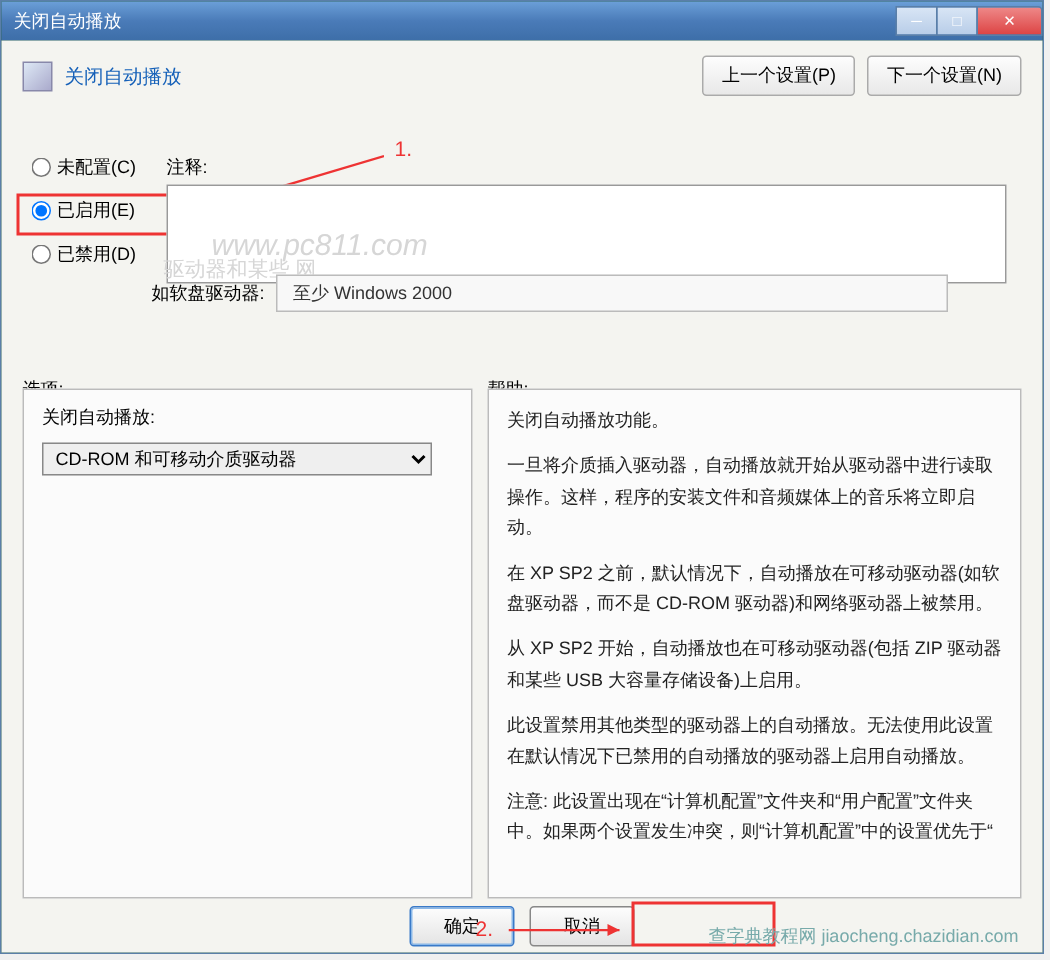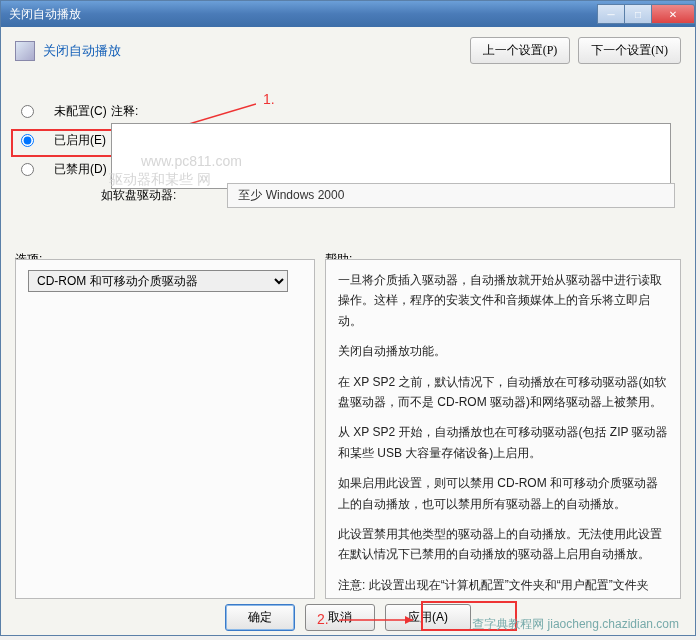--- a/index.html
+++ b/index.html
@@ -64,32 +64,31 @@
       display:inline-block;
     }
     .header-title { font-size: 13px; color: #1560b8; }
     .nav-btn {
       padding: 4px 12px;
       background: linear-gradient(to bottom,#fdfdfd,#e8e8e8);
       border: 1px solid #aaa;
       border-radius: 3px;
       font-size: 12px;
       cursor: pointer;
-      font-family: Liberation Serif, serif;
     }
     .nav-btns { display: flex; gap: 8px; }
     .radio-column {
       position: absolute;
       left: 20px;
       top: 76px;
       display: flex;
       flex-direction: column;
       gap: 12px;
     }
-    .radio-item { display: flex; align-items: center; gap: 20px; }
+    .radio-item { display: flex; align-items: center; gap: 4px; }
     .radio-item input { margin: 0; }
     .radio-item label { font-size: 12px; }
     .highlight-box {
       position: absolute;
       left: 10px; top: 102px;
       width: 118px; height: 28px;
       border: 2px solid #e33;
       pointer-events: none;
     }
     .annot-1 {
@@ -124,28 +123,28 @@
       display: flex; align-items: center; gap: 8px;
     }
     .platform-label { font-size: 12px; }
     .platform-box {
       border: 1px solid #bbb;
       background: #f8f8f8;
       padding: 3px 10px;
       width: 448px;
       font-size: 12px;
       color: #333;
-      margin-left: 43px;
     }
     .watermark1 {
       position: absolute;
       left: 140px; top: 126px;
       color: #d6d6d6;
-      font-size: 14px;
+      font-size: 20px;
       pointer-events:none;
+      font-style:italic;
     }
     .watermark1b {
       position: absolute;
       left: 108px; top: 144px;
       color: #d6d6d6;
       font-size: 14px;
       pointer-events:none;
     }
     .mid-labels {
       position: absolute;
@@ -285,41 +284,40 @@
       <div class="platform-box">至少 Windows 2000</div>
     </div>
 
     <div class="mid-labels">
       <span class="l1">选项:</span>
       <span>帮助:</span>
     </div>
 
     <div class="panels">
       <div class="panel left">
+        <span class="option-label">关闭自动播放:</span>
         <select class="combo">
           <option>CD-ROM 和可移动介质驱动器</option>
         </select>
       </div>
       <div class="panel right">
+        <p>关闭自动播放功能。</p>
         <p>一旦将介质插入驱动器，自动播放就开始从驱动器中进行读取操作。这样，程序的安装文件和音频媒体上的音乐将立即启动。</p>
-        <p>关闭自动播放功能。</p>
         <p>在 XP SP2 之前，默认情况下，自动播放在可移动驱动器(如软盘驱动器，而不是 CD-ROM 驱动器)和网络驱动器上被禁用。</p>
         <p>从 XP SP2 开始，自动播放也在可移动驱动器(包括 ZIP 驱动器和某些 USB 大容量存储设备)上启用。</p>
-        <p>如果启用此设置，则可以禁用 CD-ROM 和可移动介质驱动器上的自动播放，也可以禁用所有驱动器上的自动播放。</p>
         <p>此设置禁用其他类型的驱动器上的自动播放。无法使用此设置在默认情况下已禁用的自动播放的驱动器上启用自动播放。</p>
         <p>注意: 此设置出现在“计算机配置”文件夹和“用户配置”文件夹中。如果两个设置发生冲突，则“计算机配置”中的设置优先于“</p>
 
       </div>
     </div>
 
     <div class="footer">
       <div class="highlight-ok"></div>
       <button class="foot-btn ok">确定</button>
       <button class="foot-btn">取消</button>
-      <button class="foot-btn">应用(A)</button>
     </div>
 
     <div class="annot-2">2.</div>
     <svg class="arrow2">
       <line x1="0" y1="7" x2="74" y2="7" stroke="#e33" stroke-width="1.5"></line>
       <polygon points="74,7 66,3 66,11" fill="#e33"></polygon>
     </svg>
 
     <div class="copyright">查字典教程网 jiaocheng.chazidian.com</div>
   </div>

